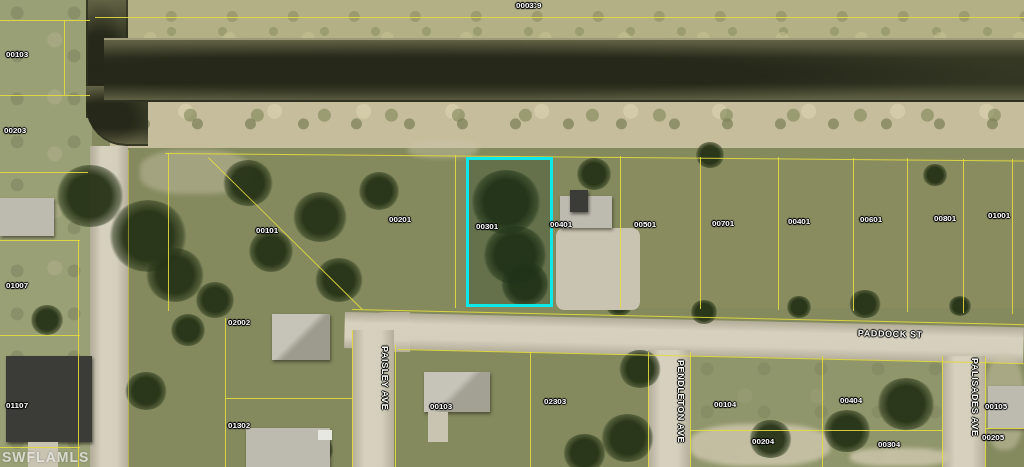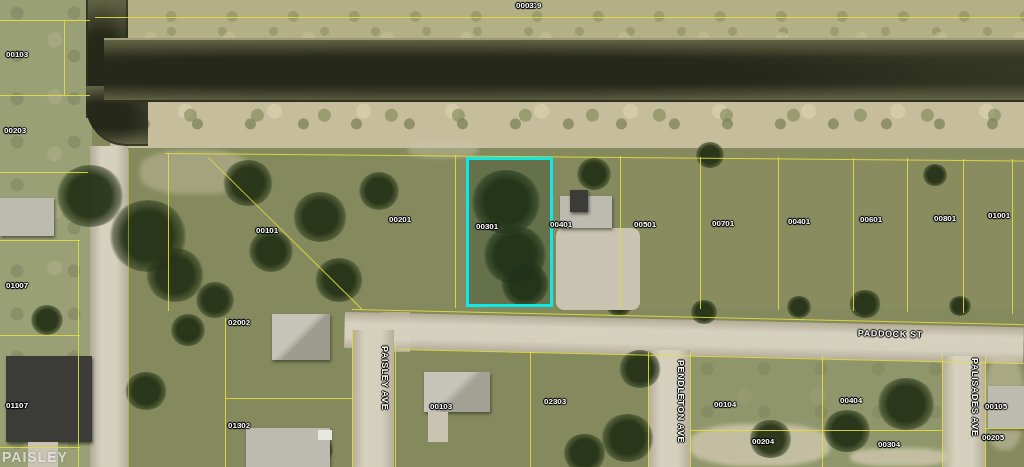--- a/index.html
+++ b/index.html
@@ -302,15 +302,15 @@
   <div class="plabel" style="left:982px;top:433px">
       <span>01005</span>
       <span>0020</span>
     </div>
 
   <div class="stlabel" style="left:858px;top:328px;transform:rotate(1.5deg)">PADDOCK ST</div>
   <div class="stlabel vert" style="left:390px;top:346px">PAISLEY AVE</div>
   <div class="stlabel vert" style="left:686px;top:360px">PENDLETON AVE</div>
   <div class="stlabel vert" style="left:980px;top:358px">PALISADES AVE</div>
 
-  <div id="watermark" style="left:2px;top:449px">PAISLEY</div>
+  <div id="watermark" style="left:2px;top:449px">SWFLAMLS</div>
 
 </div>
 
 </body></html>

